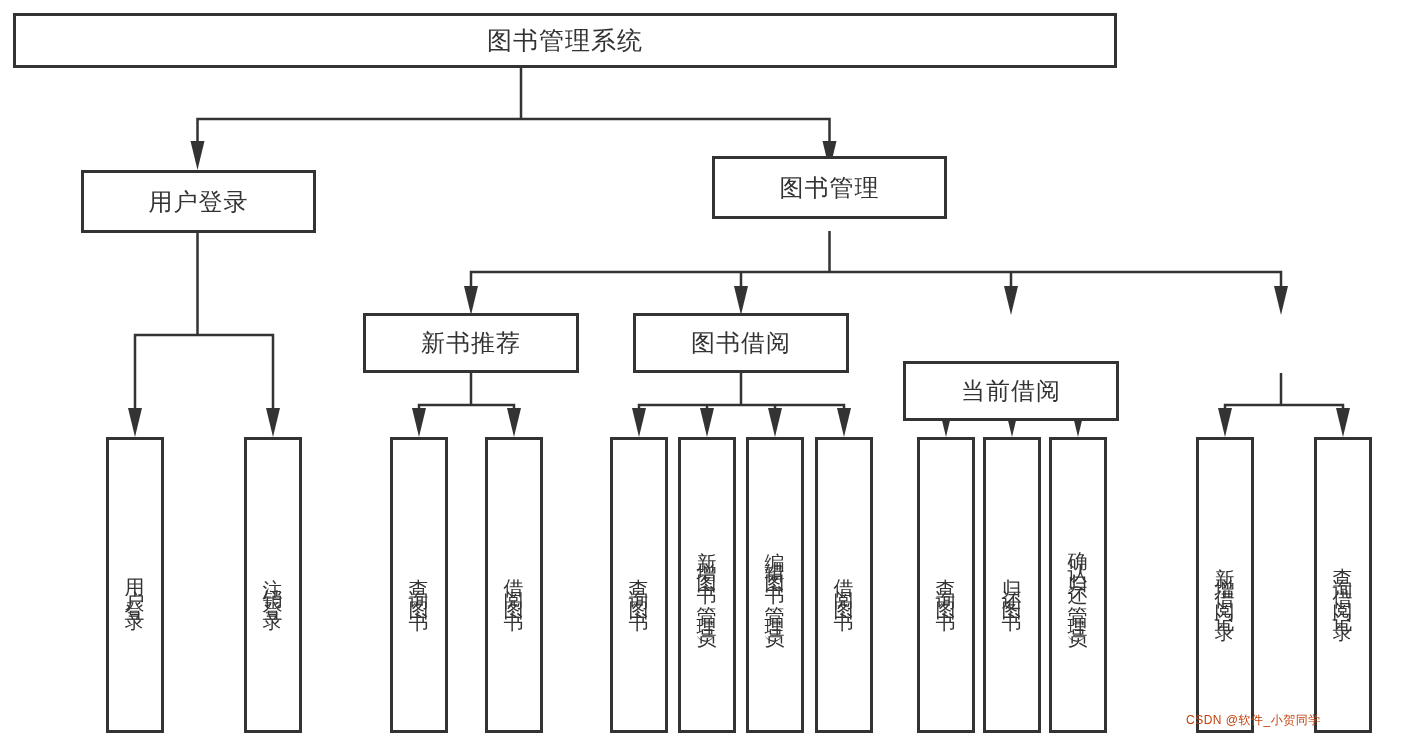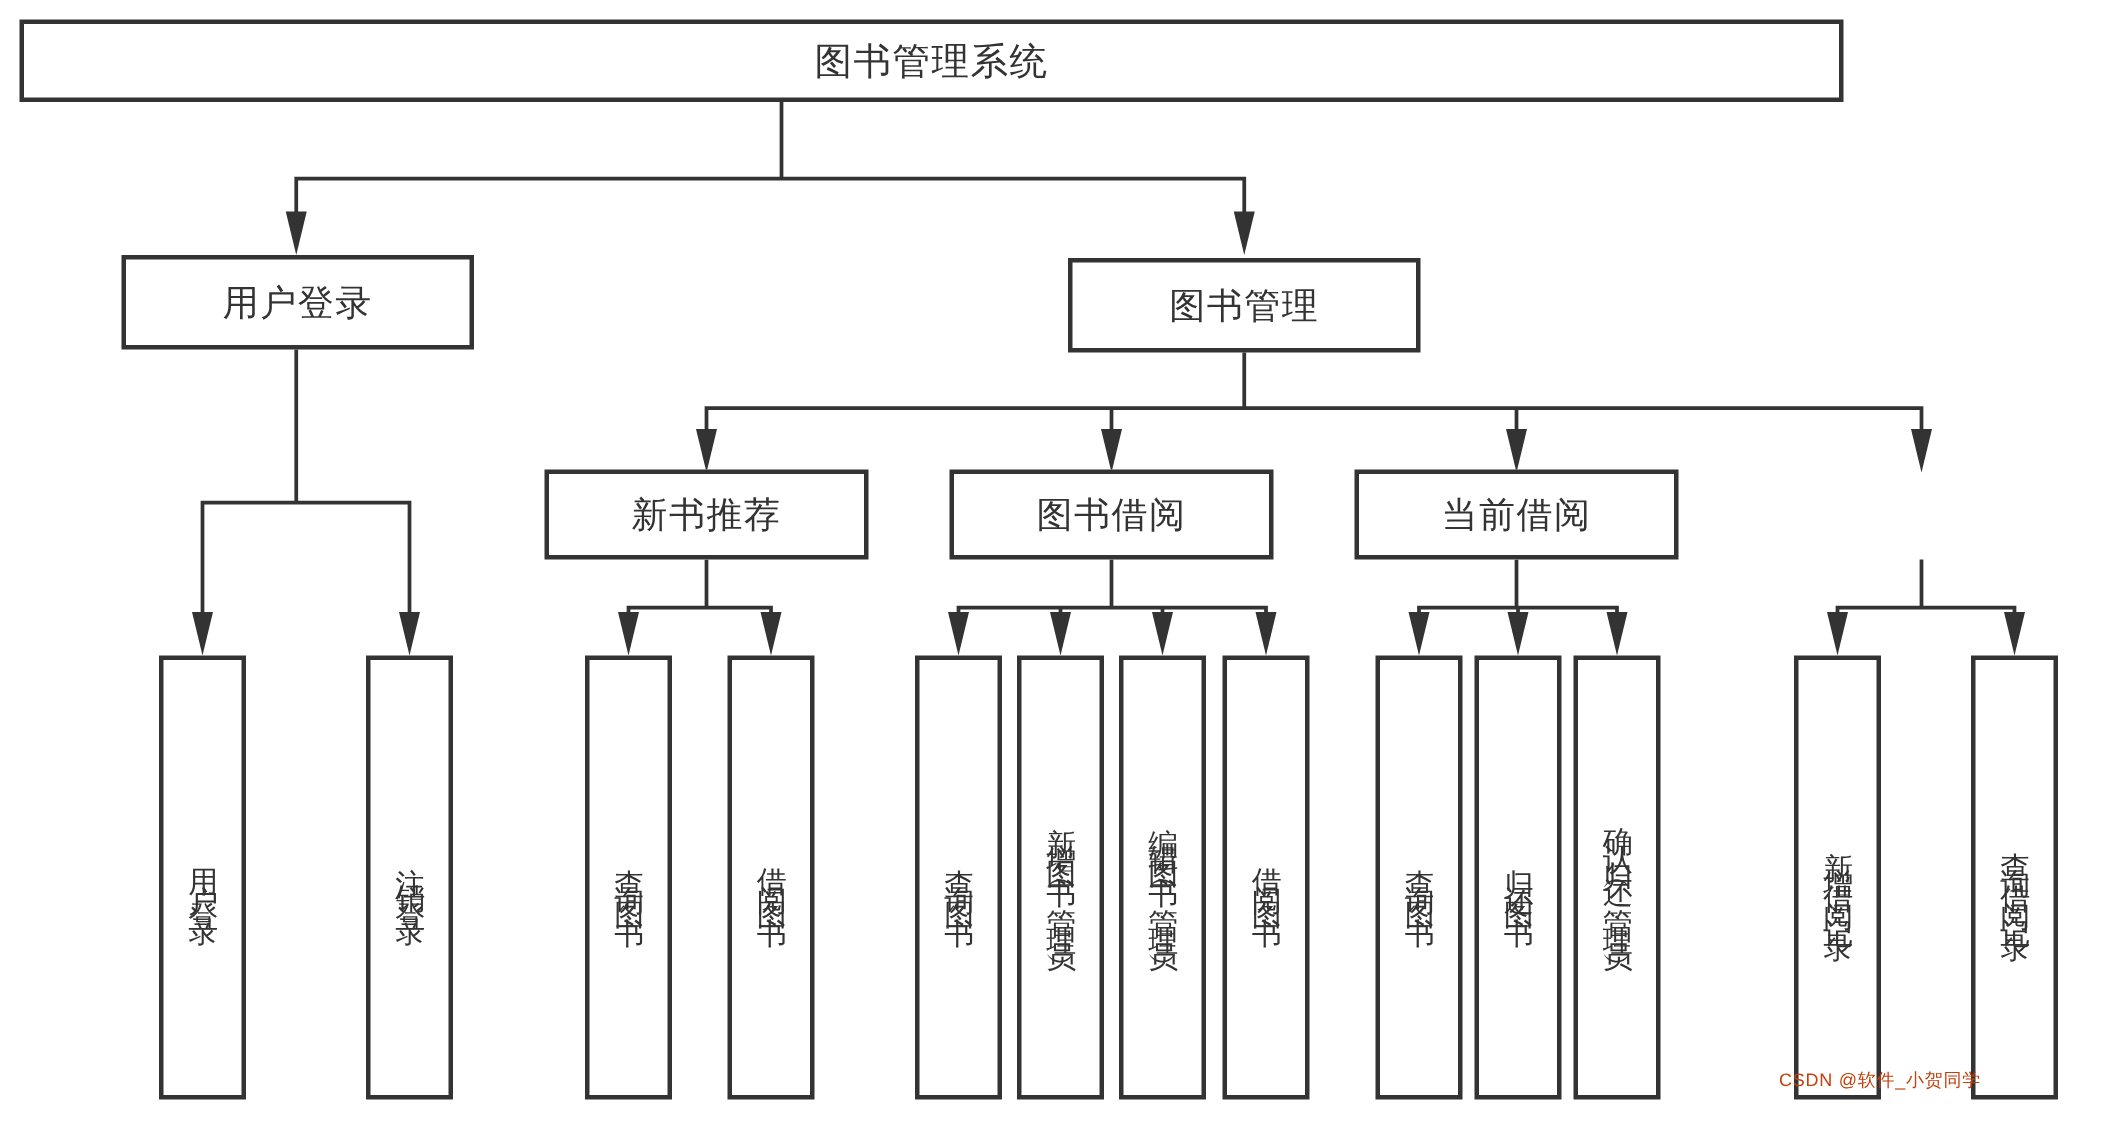--- a/index.html
+++ b/index.html
@@ -19,29 +19,29 @@
   .hbox{font-size:24px;letter-spacing:1px;}
   .rootbox{font-size:25px;letter-spacing:1px;}
   .vbox{font-size:20px;}
   .vbox .vtext{
     writing-mode:vertical-rl;
     letter-spacing:11px;
     line-height:1;
     white-space:nowrap;
   }
   
-  .n-root{left:13px;top:13px;width:1216px;height:55px;justify-content:center;}
+  .n-root{left:13px;top:13px;width:1104px;height:55px;justify-content:center;}
   
   .n-userlogin{left:81px;top:170px;width:235px;height:63px;}
-  .n-bookmgmt{left:712px;top:172px;width:235px;height:63px;align-items:center;}
+  .n-bookmgmt{left:712px;top:156px;width:235px;height:63px;align-items:center;}
   
   .n-l3{top:313px;width:216px;height:60px;}
   .n-newbook{left:363px;}
   .n-borrowmod{left:633px;}
-  .n-currentborrow{left:903px;}
+  .n-currentborrow{left:903px;margin-top:48px;}
   .n-records{left:1173px;}
   
   .n-l4{top:437px;width:58px;height:296px;}
   .x1{left:106px;} .x2{left:244px;}
   .x3{left:390px;} .x4{left:485px;}
   .x5{left:610px;} .x6{left:678px;} .x7{left:746px;} .x8{left:815px;}
   .x9{left:917px;} .x10{left:983px;} .x11{left:1049px;}
   .x12{left:1196px;} .x13{left:1314px;}
   .watermark{
     position:absolute;z-index:3;left:1186px;top:712px;

